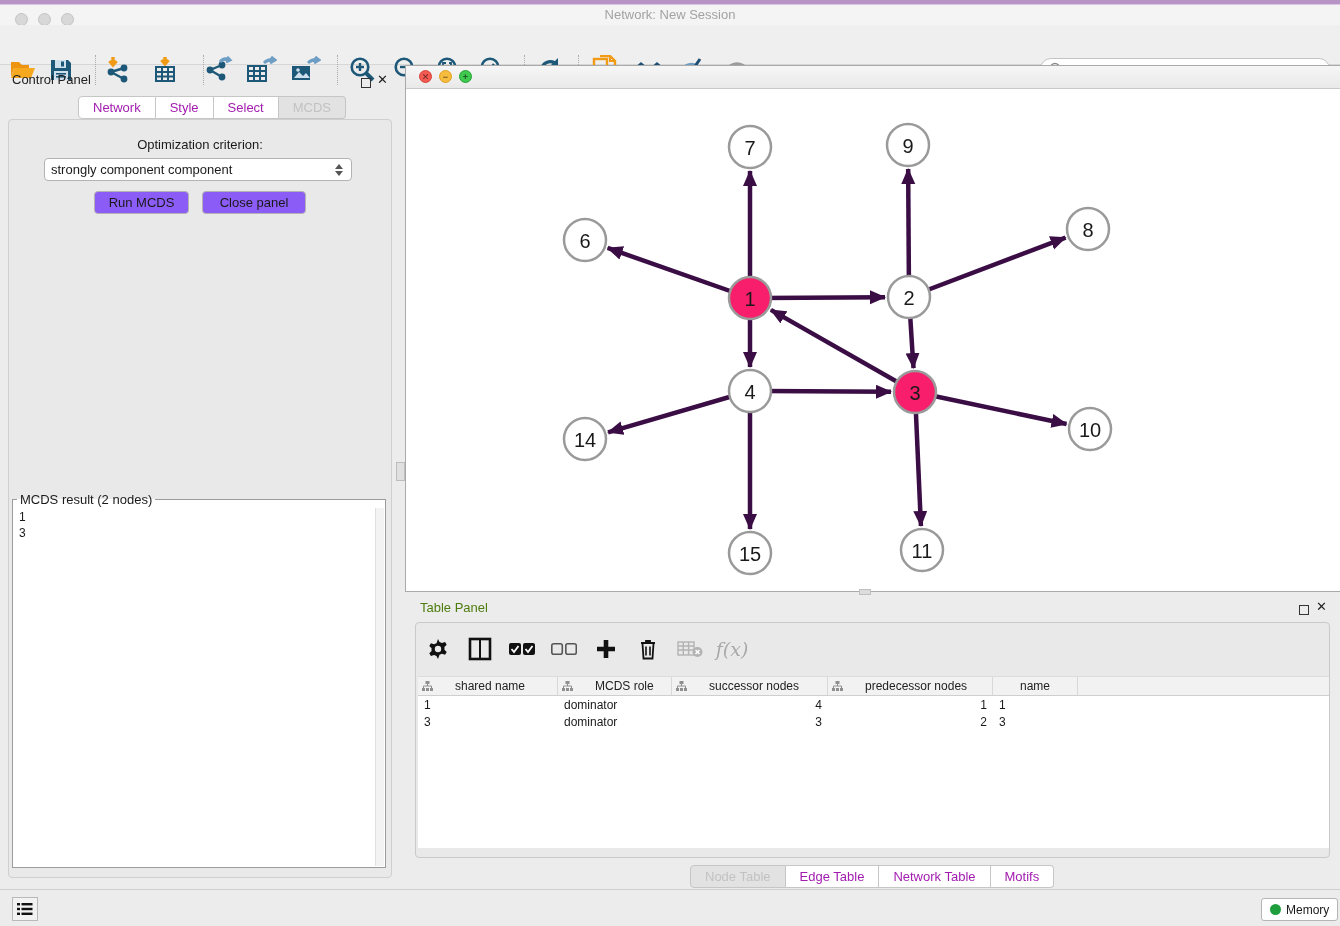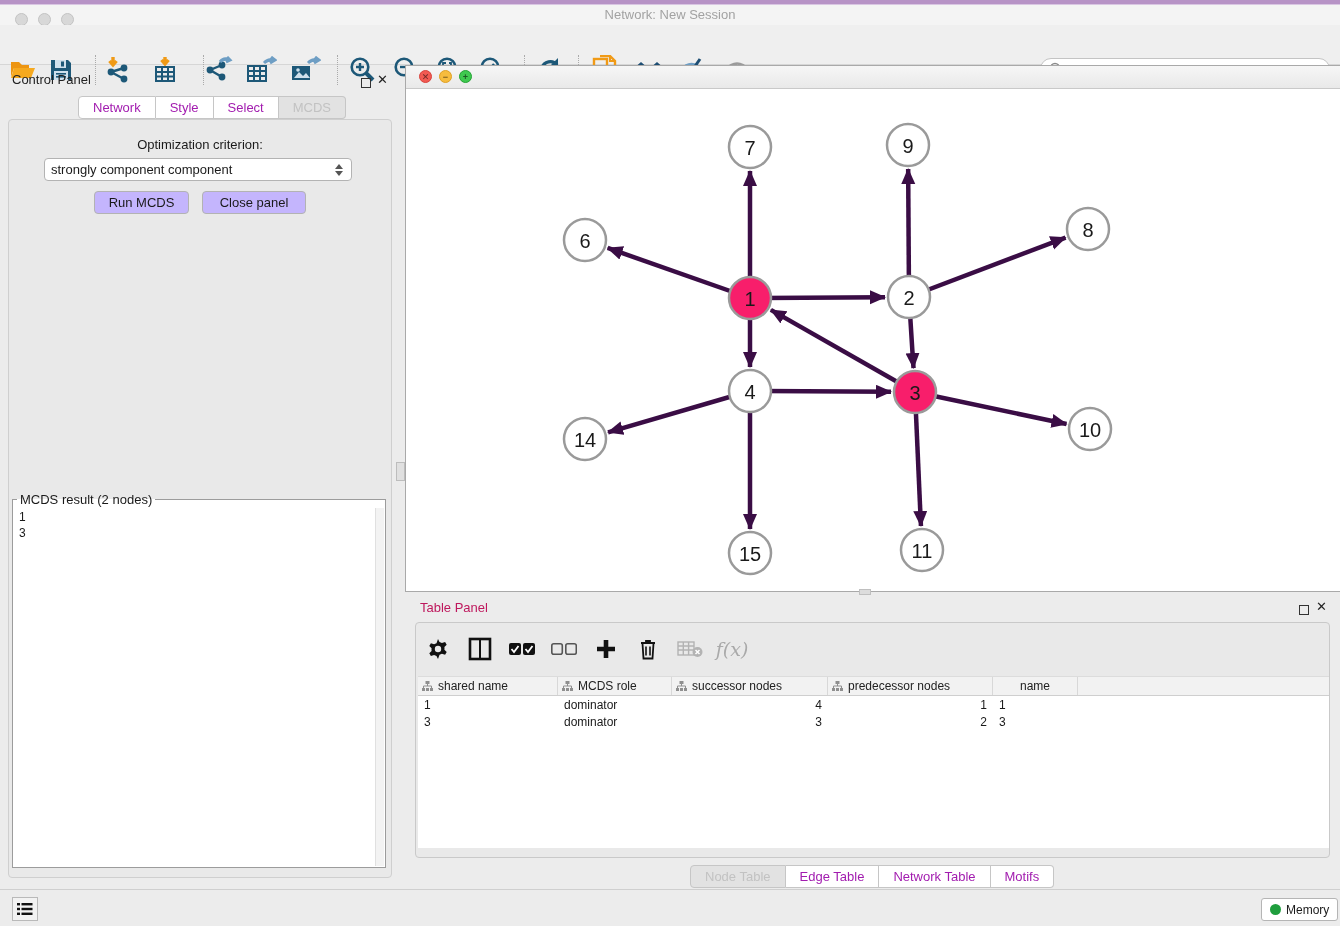--- a/index.html
+++ b/index.html
@@ -28,21 +28,21 @@
   .tab { font-size:13px; padding:3px 14px 4px 14px; background:#fff; border:1px solid #c6c6c6; border-left:none; color:#a21caf; }
   .tab:first-child { border-left:1px solid #c6c6c6; border-radius:4px 0 0 4px; }
   .tab:last-child { border-radius:0 4px 4px 0; }
   .tab.selected { background:#e2e2e2; color:#c2c2c2; }
   #cp-body { left:8px; top:119px; width:384px; height:759px; background:#e9e9e9; border:1px solid #cfcfcf; border-radius:4px; }
   #opt-label { left:0; top:137px; width:400px; text-align:center; font-size:13px; }
   #criterion { left:44px; top:158px; width:308px; height:23px; background:#fff; border:1px solid #b3b3b3; border-radius:4px; display:flex; align-items:center; font-size:13px; padding:0 6px; }
   #criterion .stepper { margin-left:auto; display:flex; flex-direction:column; gap:2px; padding-right:2px; }
   .tri-up { width:0; height:0; border-left:4px solid transparent; border-right:4px solid transparent; border-bottom:5px solid #555; }
   .tri-dn { width:0; height:0; border-left:4px solid transparent; border-right:4px solid transparent; border-top:5px solid #555; }
-  .pbtn { height:23px; background:#c4b5fd; border:1px solid #b3b3b3; border-radius:4px; font-size:13px; display:flex; align-items:center; justify-content:center; }
+  .pbtn { height:23px; background:#8b5cf6; border:1px solid #b3b3b3; border-radius:4px; font-size:13px; display:flex; align-items:center; justify-content:center; }
   #run-btn { left:94px; top:191px; width:95px; }
   #close-btn { left:202px; top:191px; width:104px; }
   #result-fs { left:12px; top:492px; width:374px; height:376px; border:1px solid #9c9c9c; background:#fff; font-size:13px; }
   #result-fs legend { margin-left:4px; padding:0 3px; font-size:13px; background:transparent; }
   #result-lines { position:absolute; left:6px; top:2px; font-size:12px; line-height:16px; }
   #result-scroll { position:absolute; right:1px; top:1px; bottom:1px; width:9px; background:#f3f3f3; border-left:1px solid #e0e0e0; }
 
   
   #vsplit-handle { left:396px; top:462px; width:9px; height:19px; background:#e0e0e0; border:1px solid #bdbdbd; }
 
@@ -51,28 +51,28 @@
   #net-titlebar { position:absolute; left:0; top:0; width:100%; height:23px; background:linear-gradient(#f6f6f6,#e9e9e9); border-bottom:1px solid #c9c9c9; }
   .tl { position:absolute; top:4px; width:13px; height:13px; border-radius:50%; font-size:9px; font-weight:bold; display:flex; align-items:center; justify-content:center; color:rgba(0,0,0,.55); }
   #tl-close { left:13px; background:#f25a52; border:1px solid #d8433c; }
   #tl-min { left:33px; background:#f6bc3e; border:1px solid #dfa024; }
   #tl-max { left:53px; background:#3fc94f; border:1px solid #24a334; }
   #net-title { position:absolute; top:4px; width:100%; text-align:center; font-size:13px; color:#111; }
   #graph-svg { position:absolute; left:0; top:23px; }
   #hsplit-handle { left:859px; top:589px; width:12px; height:6px; background:#dcdcdc; border:1px solid #bfbfbf; }
 
   
-  #tp-title { left:420px; top:600px; font-size:13px; color:#be185d; }
+  #tp-title { left:420px; top:600px; font-size:13px; color:#4d7c0f; }
   #tp-body { left:415px; top:622px; width:915px; height:236px; background:#e9e9e9; border:1px solid #c9c9c9; border-radius:4px; }
   #tp-toolbar { position:absolute; left:8px; top:10px; height:30px; display:flex; align-items:flex-end; gap:14px; }
   .tpbtn { width:28px; height:28px; display:flex; align-items:center; justify-content:center; }
   #fx-label { font-family:"DejaVu Serif","Liberation Serif",serif; font-style:italic; font-size:19px; color:#a9a9a9; }
   #node-table { position:absolute; left:2px; top:53px; width:911px; height:172px; background:#fff; overflow:hidden; }
   #thead-row { display:flex; height:20px; background:#f2f2f2; border-top:1px solid #dcdcdc; border-bottom:1px solid #cfcfcf; }
-  .th { display:flex; align-items:center; font-size:12px; color:#222; border-right:1px solid #d8d8d8; padding:0 4px; gap:5px; }
+  .th { display:flex; align-items:center; font-size:12px; color:#222; border-right:1px solid #d8d8d8; padding:0 4px; gap:22px; }
   .th .th-label { flex:1; text-align:left; }
   .th.center .th-label { text-align:center; }
   .trow { display:flex; height:17px; font-size:12px; align-items:center; }
   .td { padding:0 6px; overflow:hidden; white-space:nowrap; }
   .td.r { text-align:right; }
   #tp-tabs { left:690px; top:865px; height:23px; display:flex; }
 
   
   #statusbar { left:0; top:889px; width:1340px; height:37px; background:#ececec; border-top:1px solid #cfcfcf; }
   #list-btn { left:12px; top:897px; width:26px; height:24px; background:#f2f2f2; border:1px solid #b9b9b9; display:flex; align-items:center; justify-content:center; }

